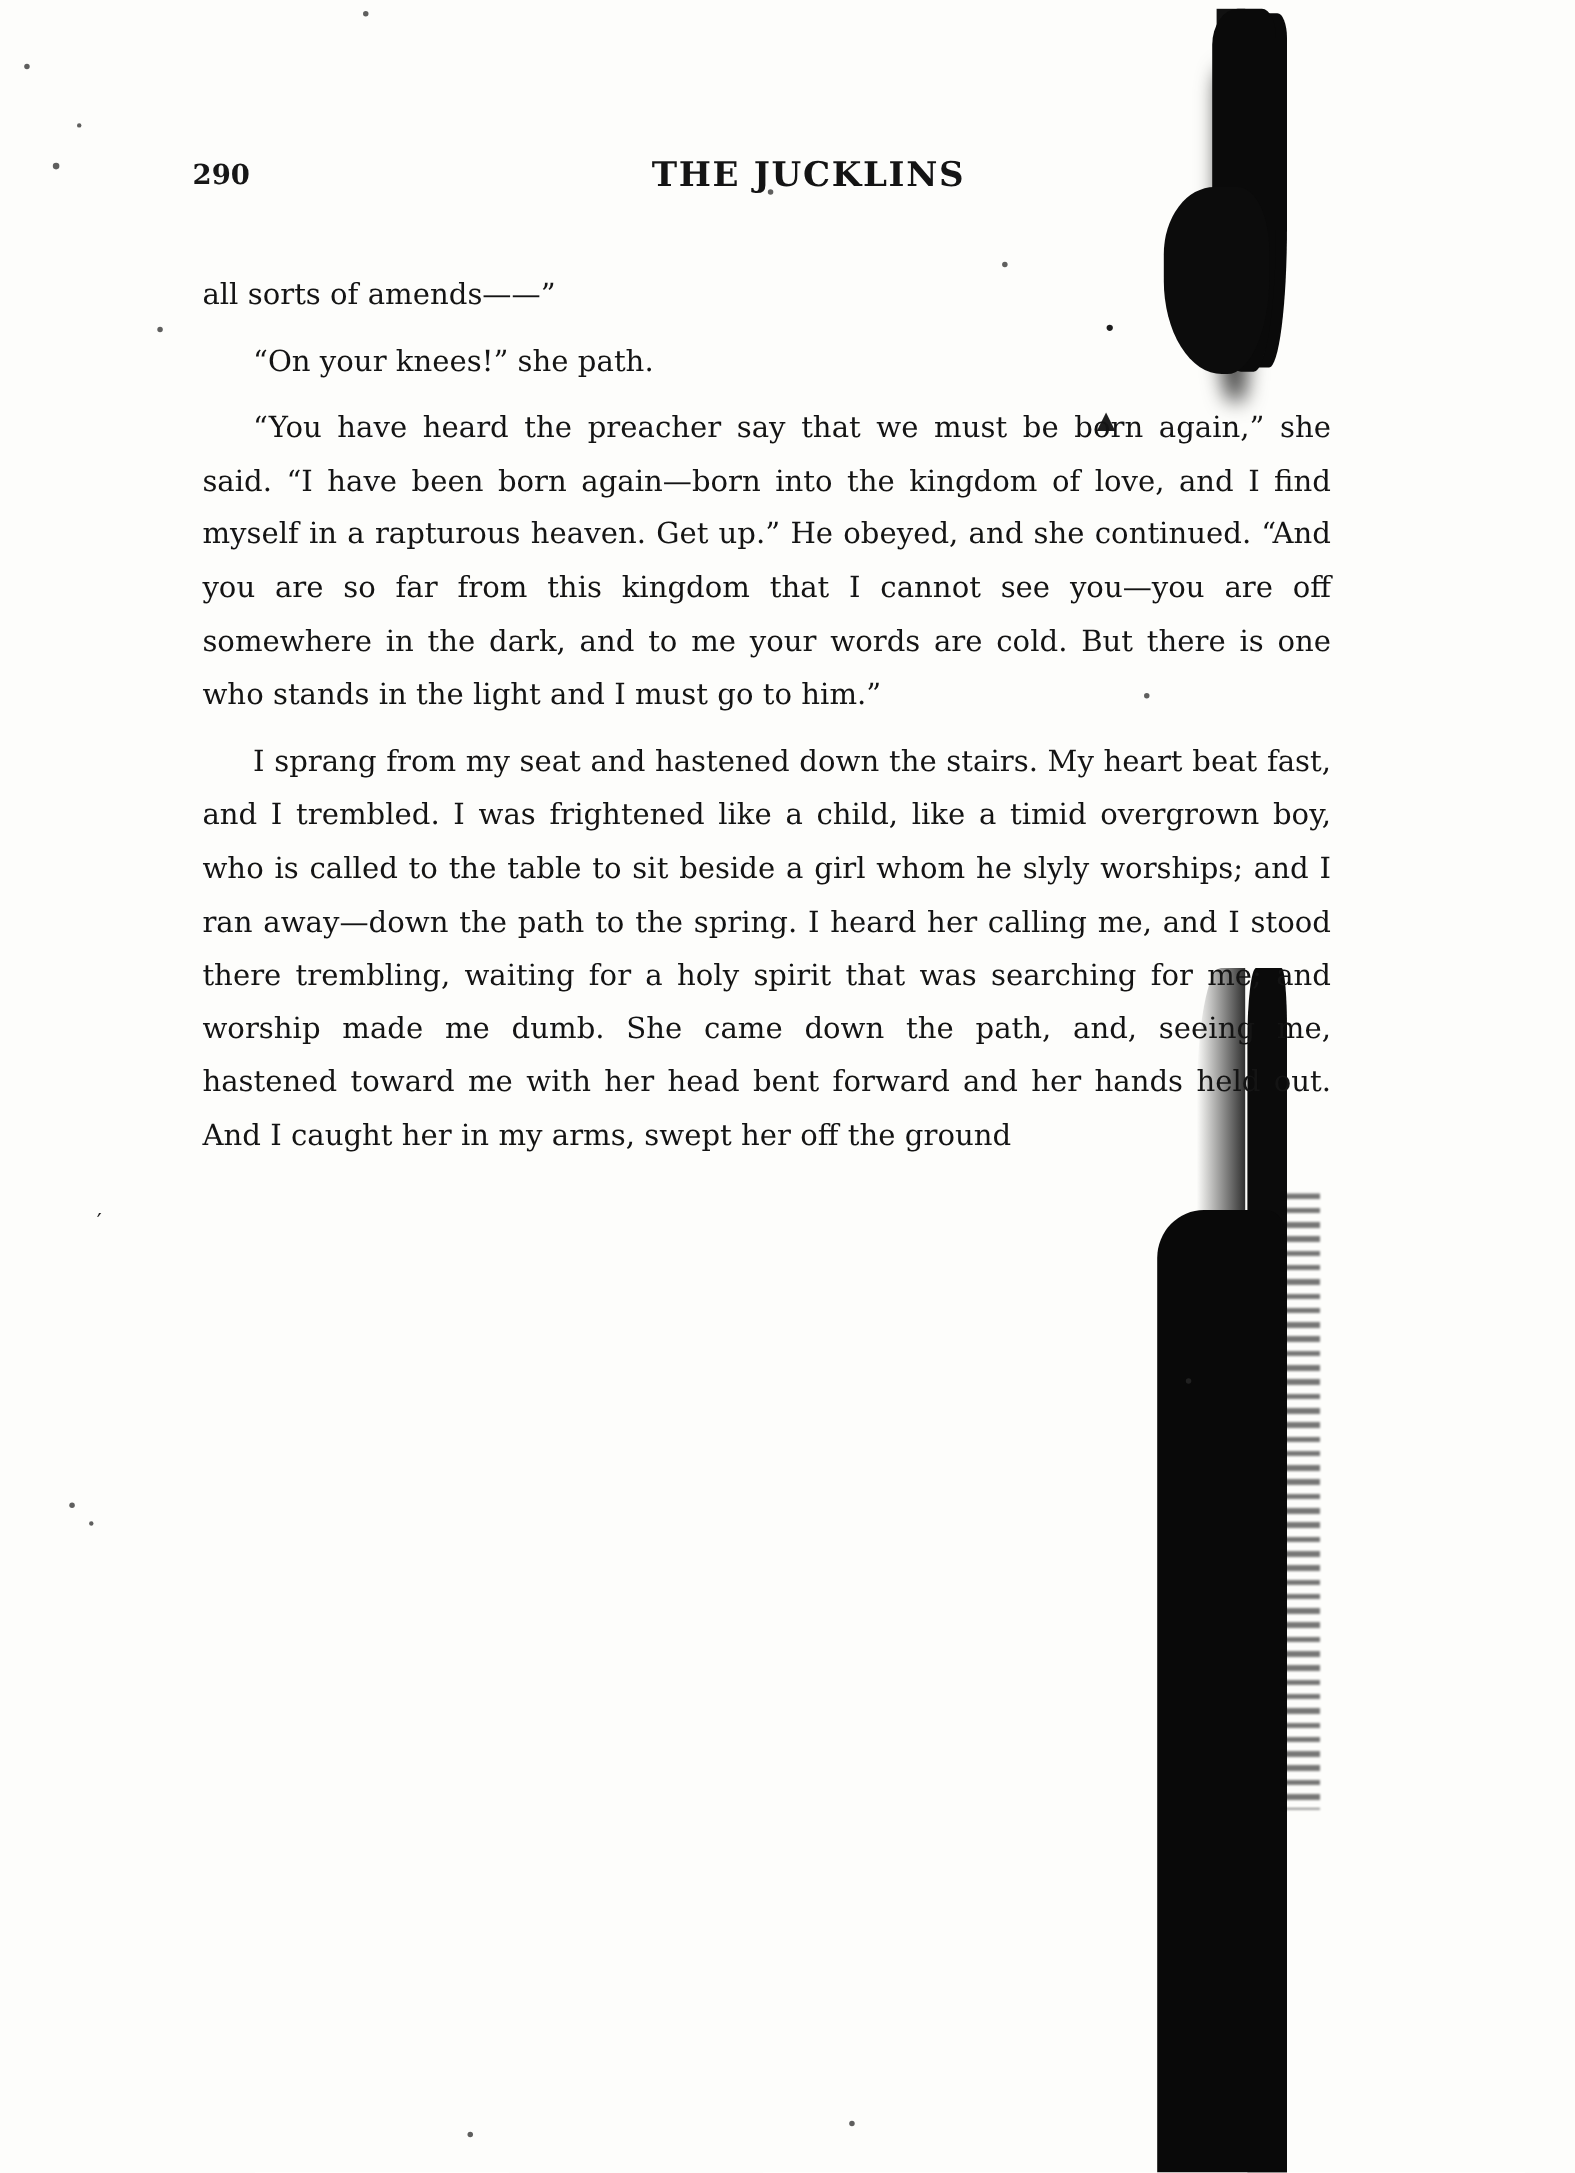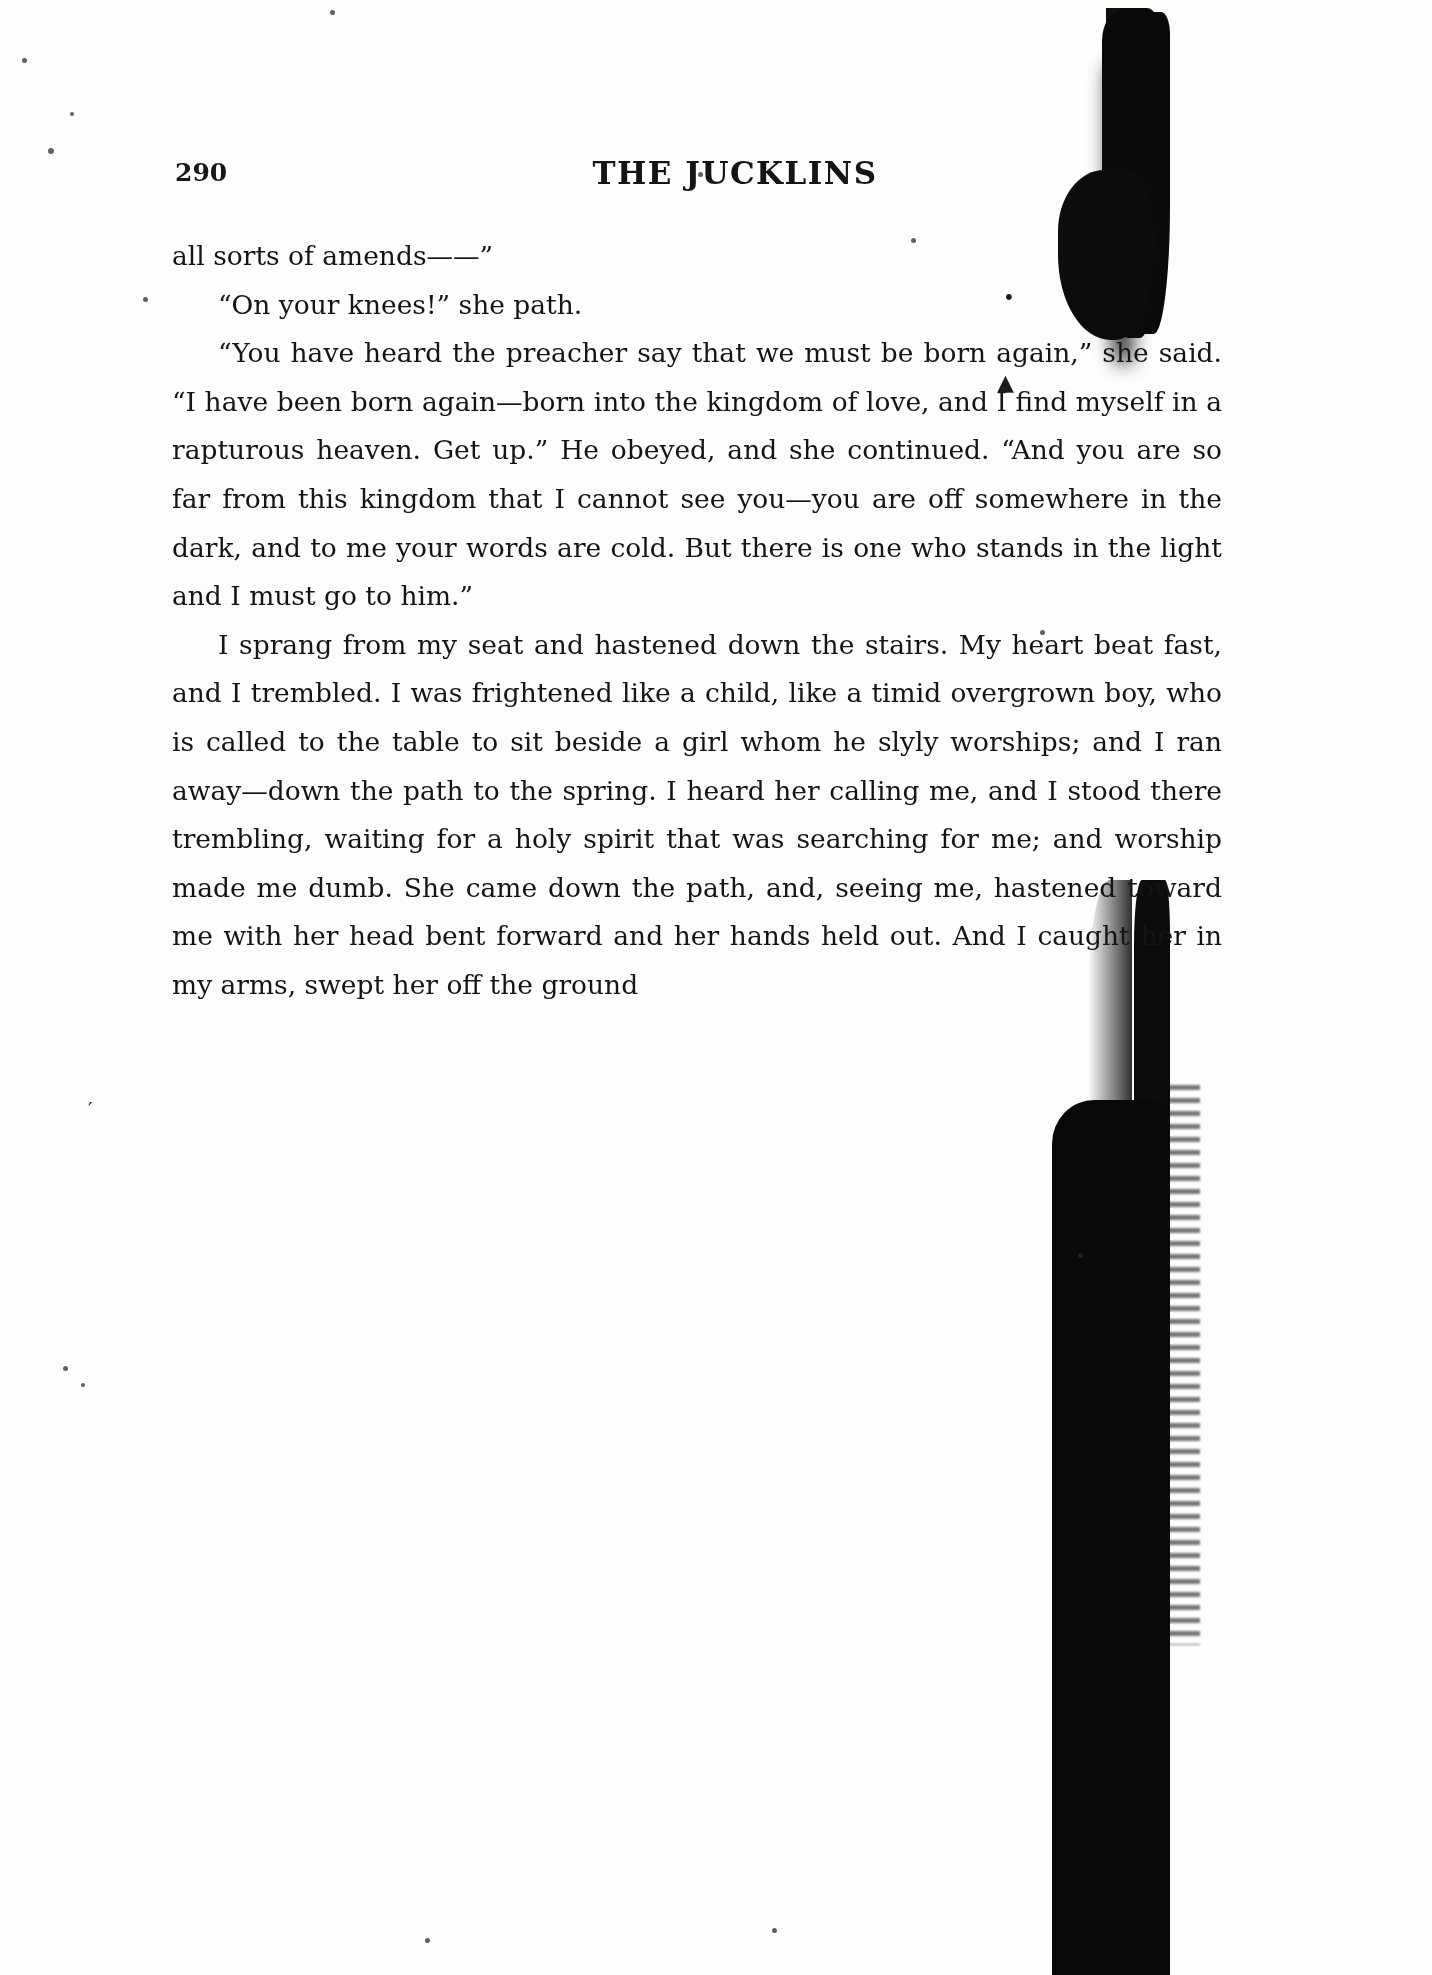--- a/index.html
+++ b/index.html
@@ -18,21 +18,21 @@
   
   .page {
     position: absolute;
     inset: 0;
     background: #fdfdfb;
   }
 
   
   .header {
     position: absolute;
-    top: 155px;
+    top: 141px;
     left: 175px;
     width: 1050px;
     height: 34px;
   }
   .folio {
     position: absolute;
     left: 0;
     top: 3px;
     font-family: "DejaVu Serif", serif;
     font-weight: bold;
@@ -60,21 +60,21 @@
     top: 232px;
     left: 172px;
     width: 1050px;
     font-size: 26.5px;
     line-height: 48.6px;
     color: #141414;
     text-align: justify;
     text-justify: inter-word;
   }
   .para {
-    margin: 0;
+    margin: 12px;
     text-indent: 0;
   }
   .para.indent {
     text-indent: 46px;
   }
 
   
   .smudge {
     position: absolute;
     background: #0a0a0a;

